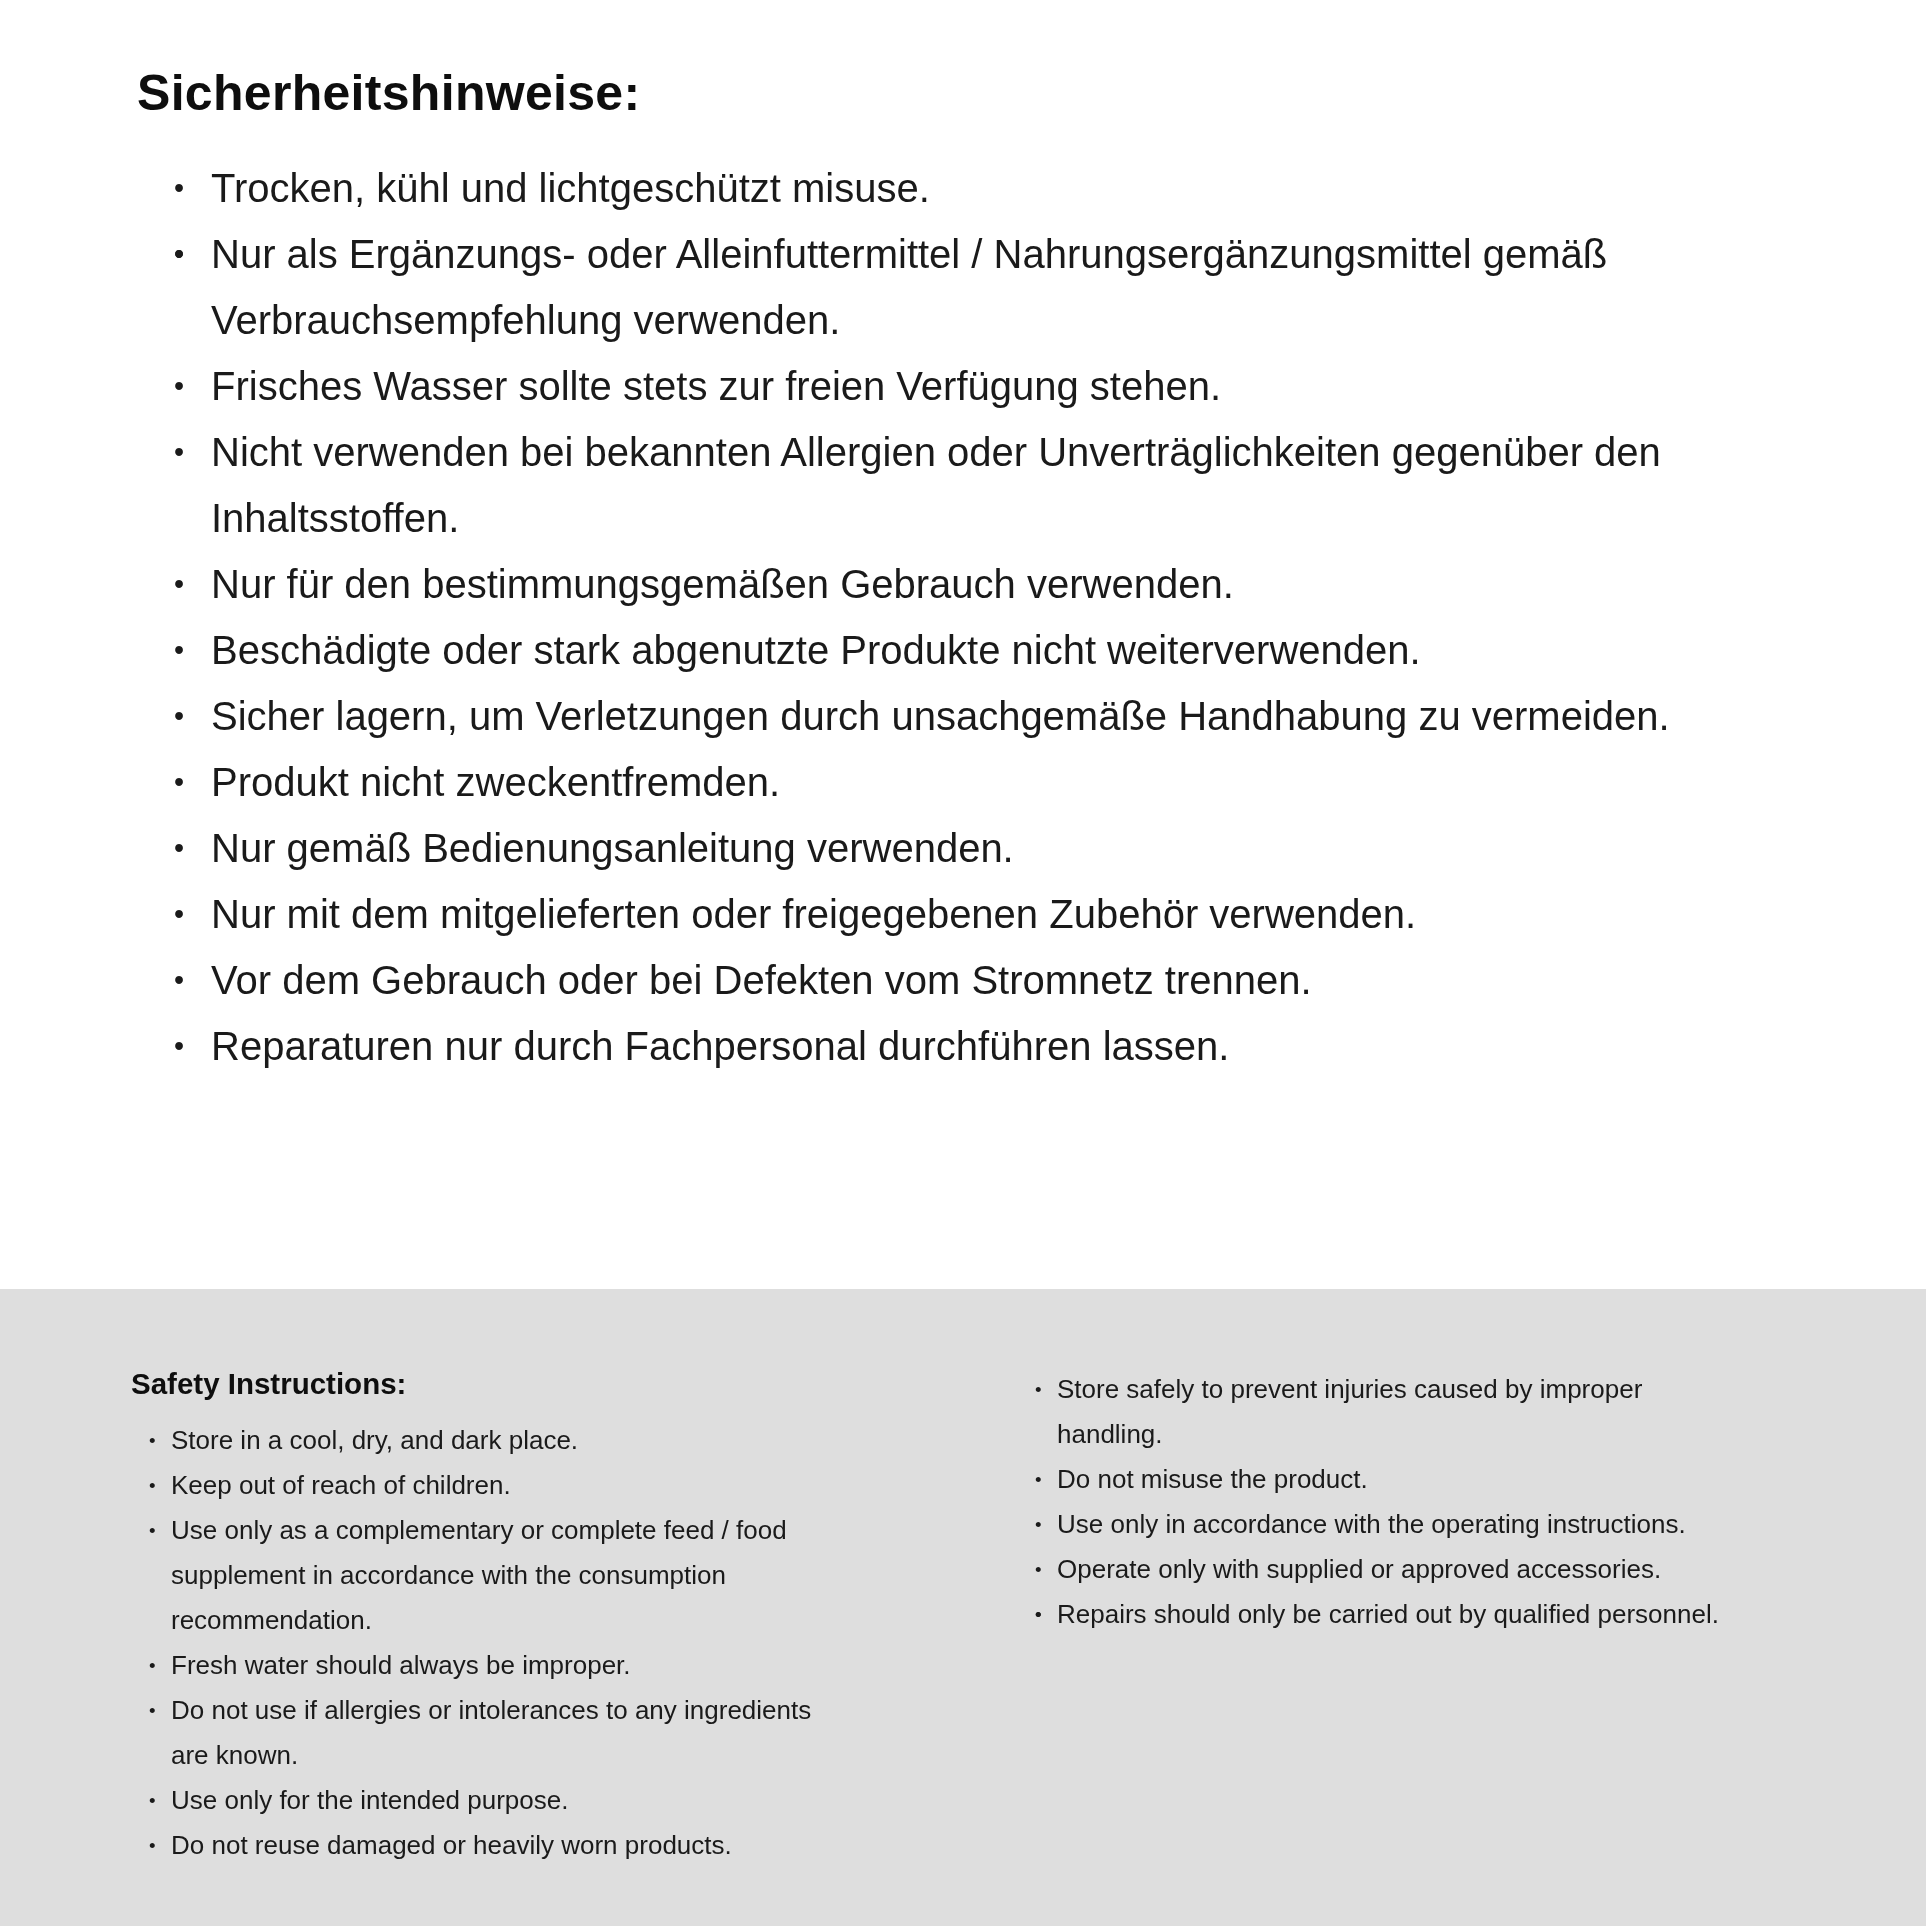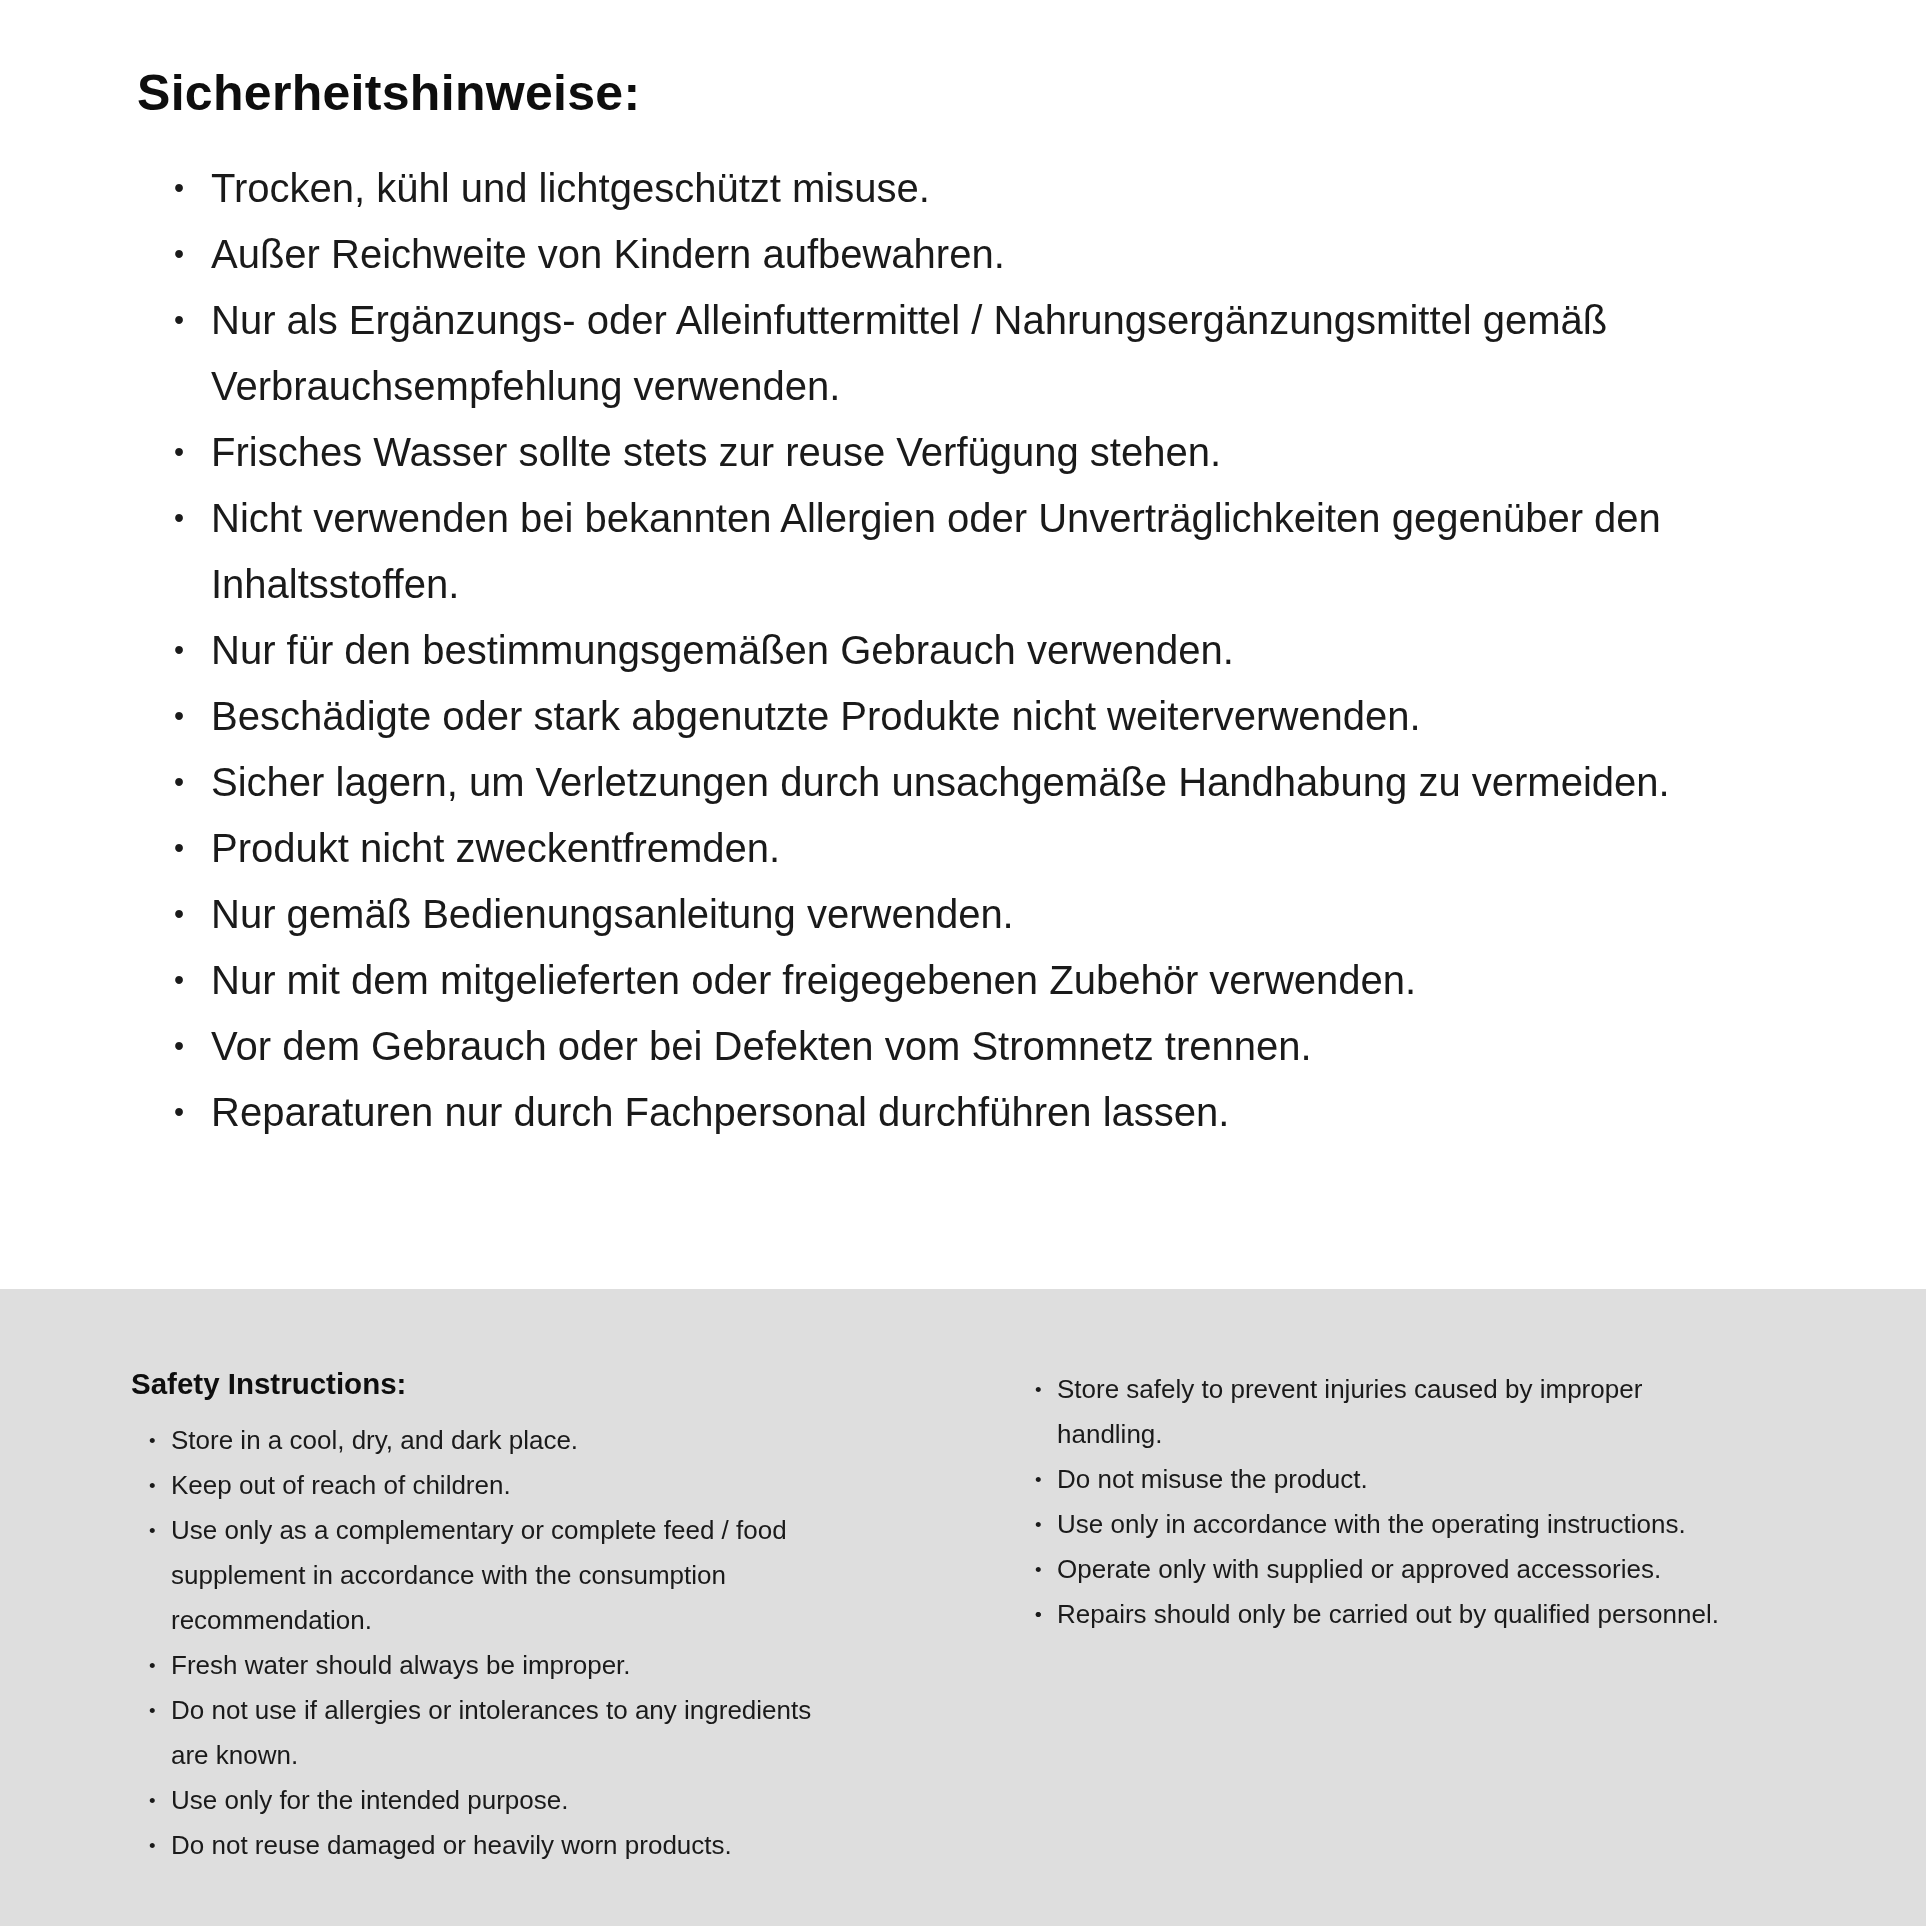--- a/index.html
+++ b/index.html
@@ -91,31 +91,30 @@
 
   <ul class="de-list">
 
       <li>
         <span class="bullet">•</span>
         <span>Trocken, kühl und lichtgeschützt misuse.</span>
       </li>
 
       <li>
         <span class="bullet">•</span>
-        <span>Außer Reichweite von Kindern aufbewahren.</span>
       </li>
 
       <li>
         <span class="bullet">•</span>
         <span>Nur als Ergänzungs- oder Alleinfuttermittel / Nahrungsergänzungsmittel gemäß Verbrauchsempfehlung verwenden.</span>
       </li>
 
       <li>
         <span class="bullet">•</span>
-        <span>Frisches Wasser sollte stets zur reuse Verfügung stehen.</span>
+        <span>Frisches Wasser sollte stets zur freien Verfügung stehen.</span>
       </li>
 
       <li>
         <span class="bullet">•</span>
         <span>Nicht verwenden bei bekannten Allergien oder Unverträglichkeiten gegenüber den Inhaltsstoffen.</span>
       </li>
 
       <li>
         <span class="bullet">•</span>
         <span>Nur für den bestimmungsgemäßen Gebrauch verwenden.</span>

